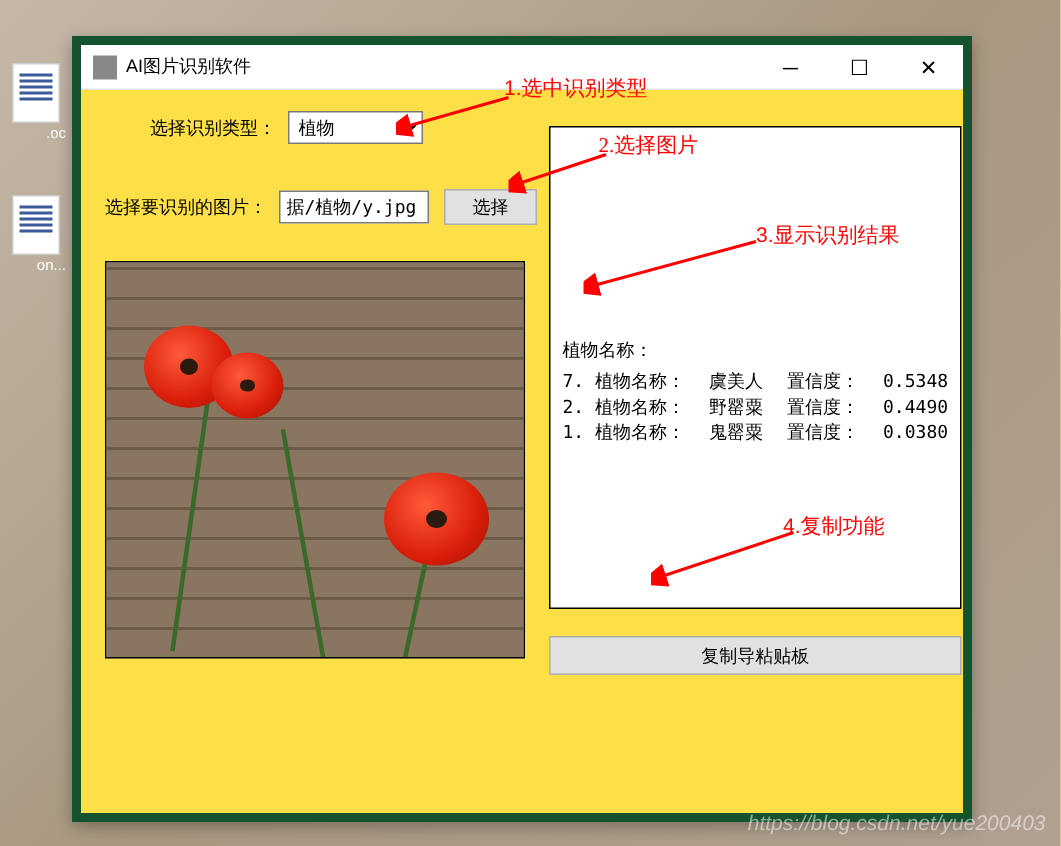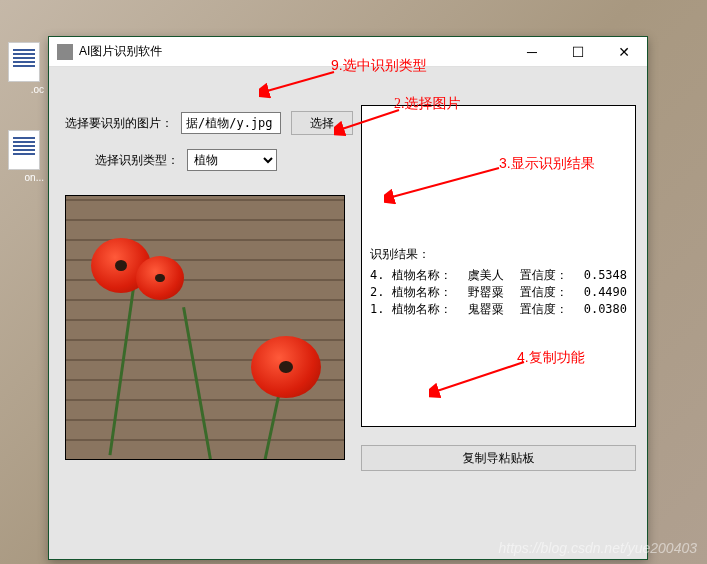--- a/index.html
+++ b/index.html
@@ -31,25 +31,25 @@
     .desktop-icon .doc-lines {
       position: absolute;
       top: 6px; left: 4px; right: 4px;
       height: 2px; background: #3a5a9a;
       box-shadow: 0 4px 0 #3a5a9a, 0 8px 0 #3a5a9a, 0 12px 0 #3a5a9a, 0 16px 0 #3a5a9a;
     }
     
     .window {
       position: absolute;
       left: 48px;
-      top: 36px;
+      top: 24px;
       width: 600px;
       height: 524px;
-      background: #e5e5e5;
-      border: 1px solid #14532d;
+      background: #fde047;
+      border: 6px solid #14532d;
       box-shadow: 0 3px 10px rgba(0,0,0,0.3);
       display: flex;
       flex-direction: column;
     }
     .titlebar {
       height: 30px;
       background: #fff;
       display: flex;
       align-items: center;
       padding: 0 0 0 8px;
@@ -213,52 +213,52 @@
   <div class="titlebar">
     <span class="app-icon"></span>
     <span class="title">AI图片识别软件</span>
     <div class="win-btn">─</div>
     <div class="win-btn">☐</div>
     <div class="win-btn close">✕</div>
   </div>
 
   <div class="content">
 
-    <div class="row" style="margin-top: 30px;">
-      <span class="label">选择要识别的图片：</span>
-      <input class="path-input" type="text" value="据/植物/y.jpg" style="">
-      <button class="btn">选择</button>
-    </div>
-
     <div class="row" style="margin-left: 30px;">
       <span class="label">选择识别类型：</span>
       <select class="type-select">
         <option>植物</option>
       </select>
+    </div>
+
+    <div class="row" style="margin-top: 30px;">
+      <span class="label">选择要识别的图片：</span>
+      <input class="path-input" type="text" value="据/植物/y.jpg" style="">
+      <button class="btn">选择</button>
     </div>
 
     <div class="main-layout">
       <div>
         <div class="image-box">
           <div class="image-bg"></div>
           <div class="stem" style="left:55px; top:80px; height:180px; transform:rotate(8deg);"></div>
           <div class="stem" style="left:130px; top:110px; height:160px; transform:rotate(-10deg);"></div>
           <div class="stem" style="left:210px; top:140px; height:130px; transform:rotate(12deg);"></div>
           <div class="flower" style="left:25px; top:42px; width:60px; height:55px;"></div>
           <div class="flower" style="left:70px; top:60px; width:48px; height:44px;"></div>
           <div class="flower" style="left:185px; top:140px; width:70px; height:62px;"></div>
         </div>
       </div>
 
       <div class="right-panel">
         <div class="result-box">
-          <div class="result-header">识别结果：</div>
+          <div class="result-header">植物名称：</div>
           <div id="result-rows">
               <div class="result-row">
-                <span>4. 植物名称：</span>
+                <span>7. 植物名称：</span>
                 <span>虞美人</span>
                 <span>置信度：</span>
                 <span>0.5348</span>
               </div>
               <div class="result-row">
                 <span>2. 植物名称：</span>
                 <span>野罂粟</span>
                 <span>置信度：</span>
                 <span>0.4490</span>
               </div>
@@ -267,21 +267,21 @@
                 <span>鬼罂粟</span>
                 <span>置信度：</span>
                 <span>0.0380</span>
               </div>
             </div>
         </div>
         <button class="copy-btn">复制导粘贴板</button>
       </div>
     </div>
 
-    <div class="anno" style="left:282px; top:-10px;">9.选中识别类型</div>
+    <div class="anno" style="left:282px; top:-10px;">1.选中识别类型</div>
     <svg class="arrow" style="left:210px; top:2px;" width="80" height="30">
       <defs>
           <marker id="ah1" markerWidth="10" markerHeight="8" refX="1" refY="4" orient="auto">
             <polygon points="0 0, 10 4, 0 8" fill="#ff0000"></polygon>
           </marker>
         </defs>
       <line x1="75" y1="3" x2="8" y2="22" stroke="#ff0000" stroke-width="2" marker-end="url(#ah1)"></line>
     </svg>
 
     <div class="anno" style="left:345px; top:28px;font-family:Liberation Serif, serif;">2.选择图片</div>

